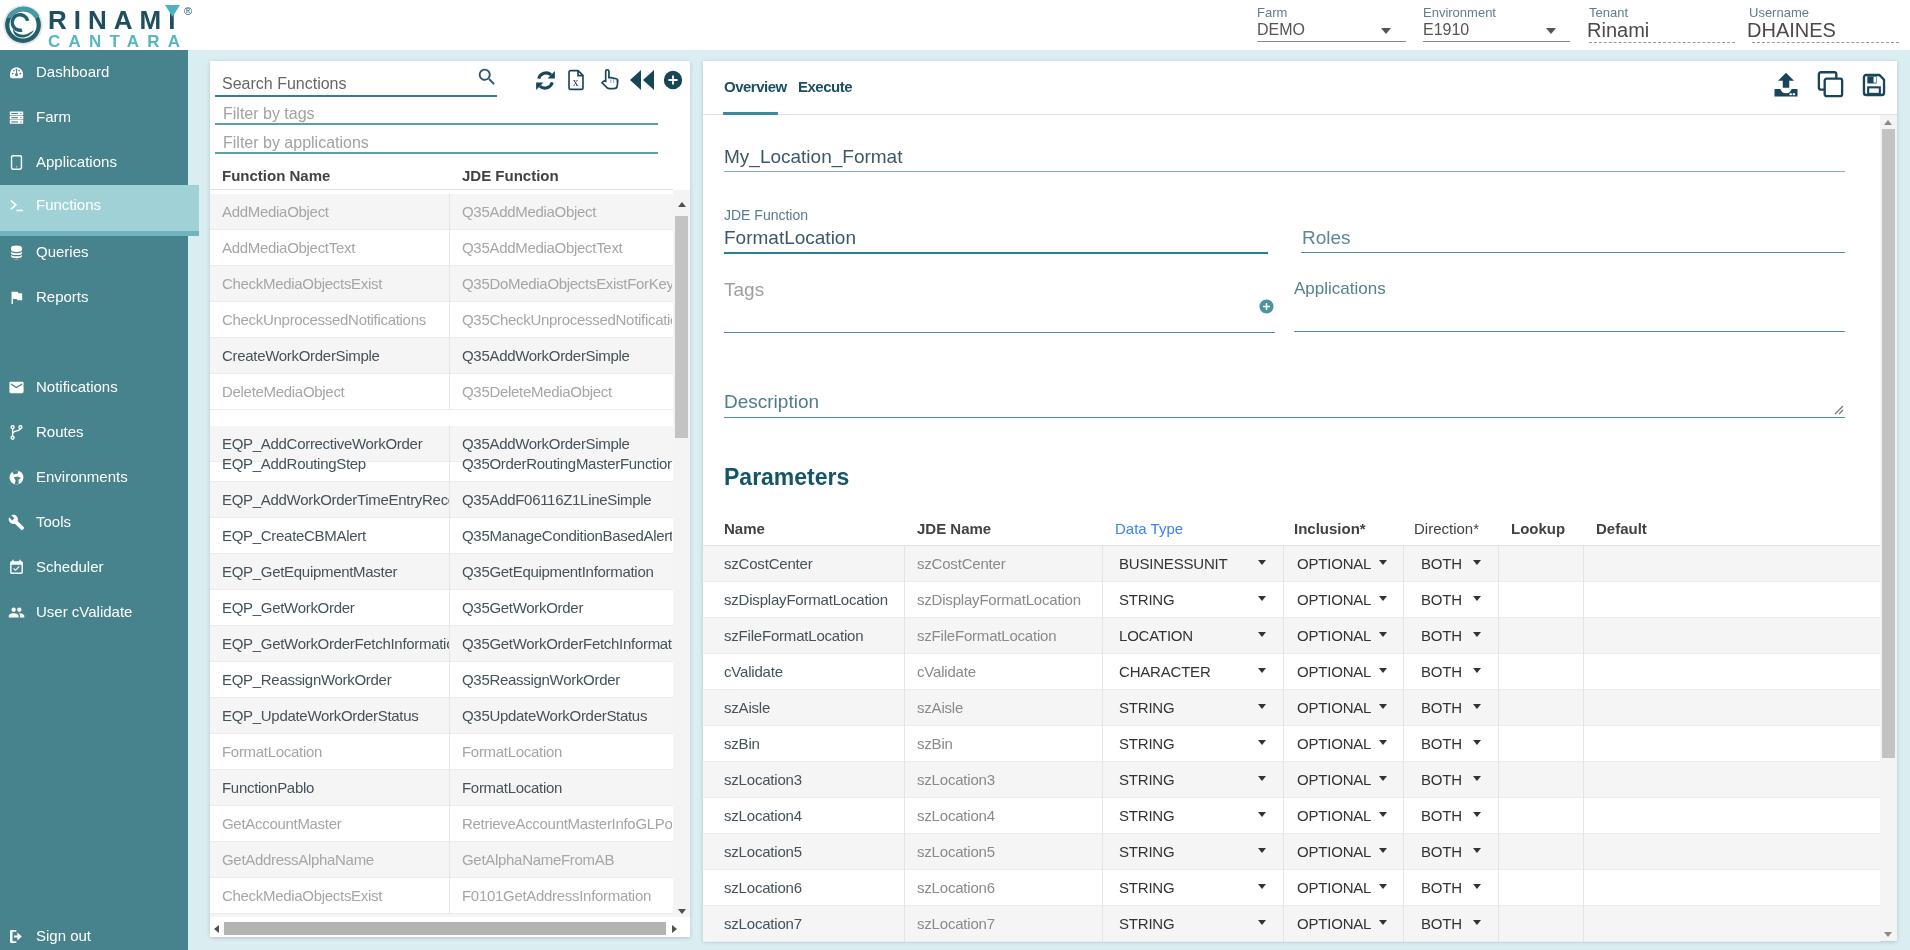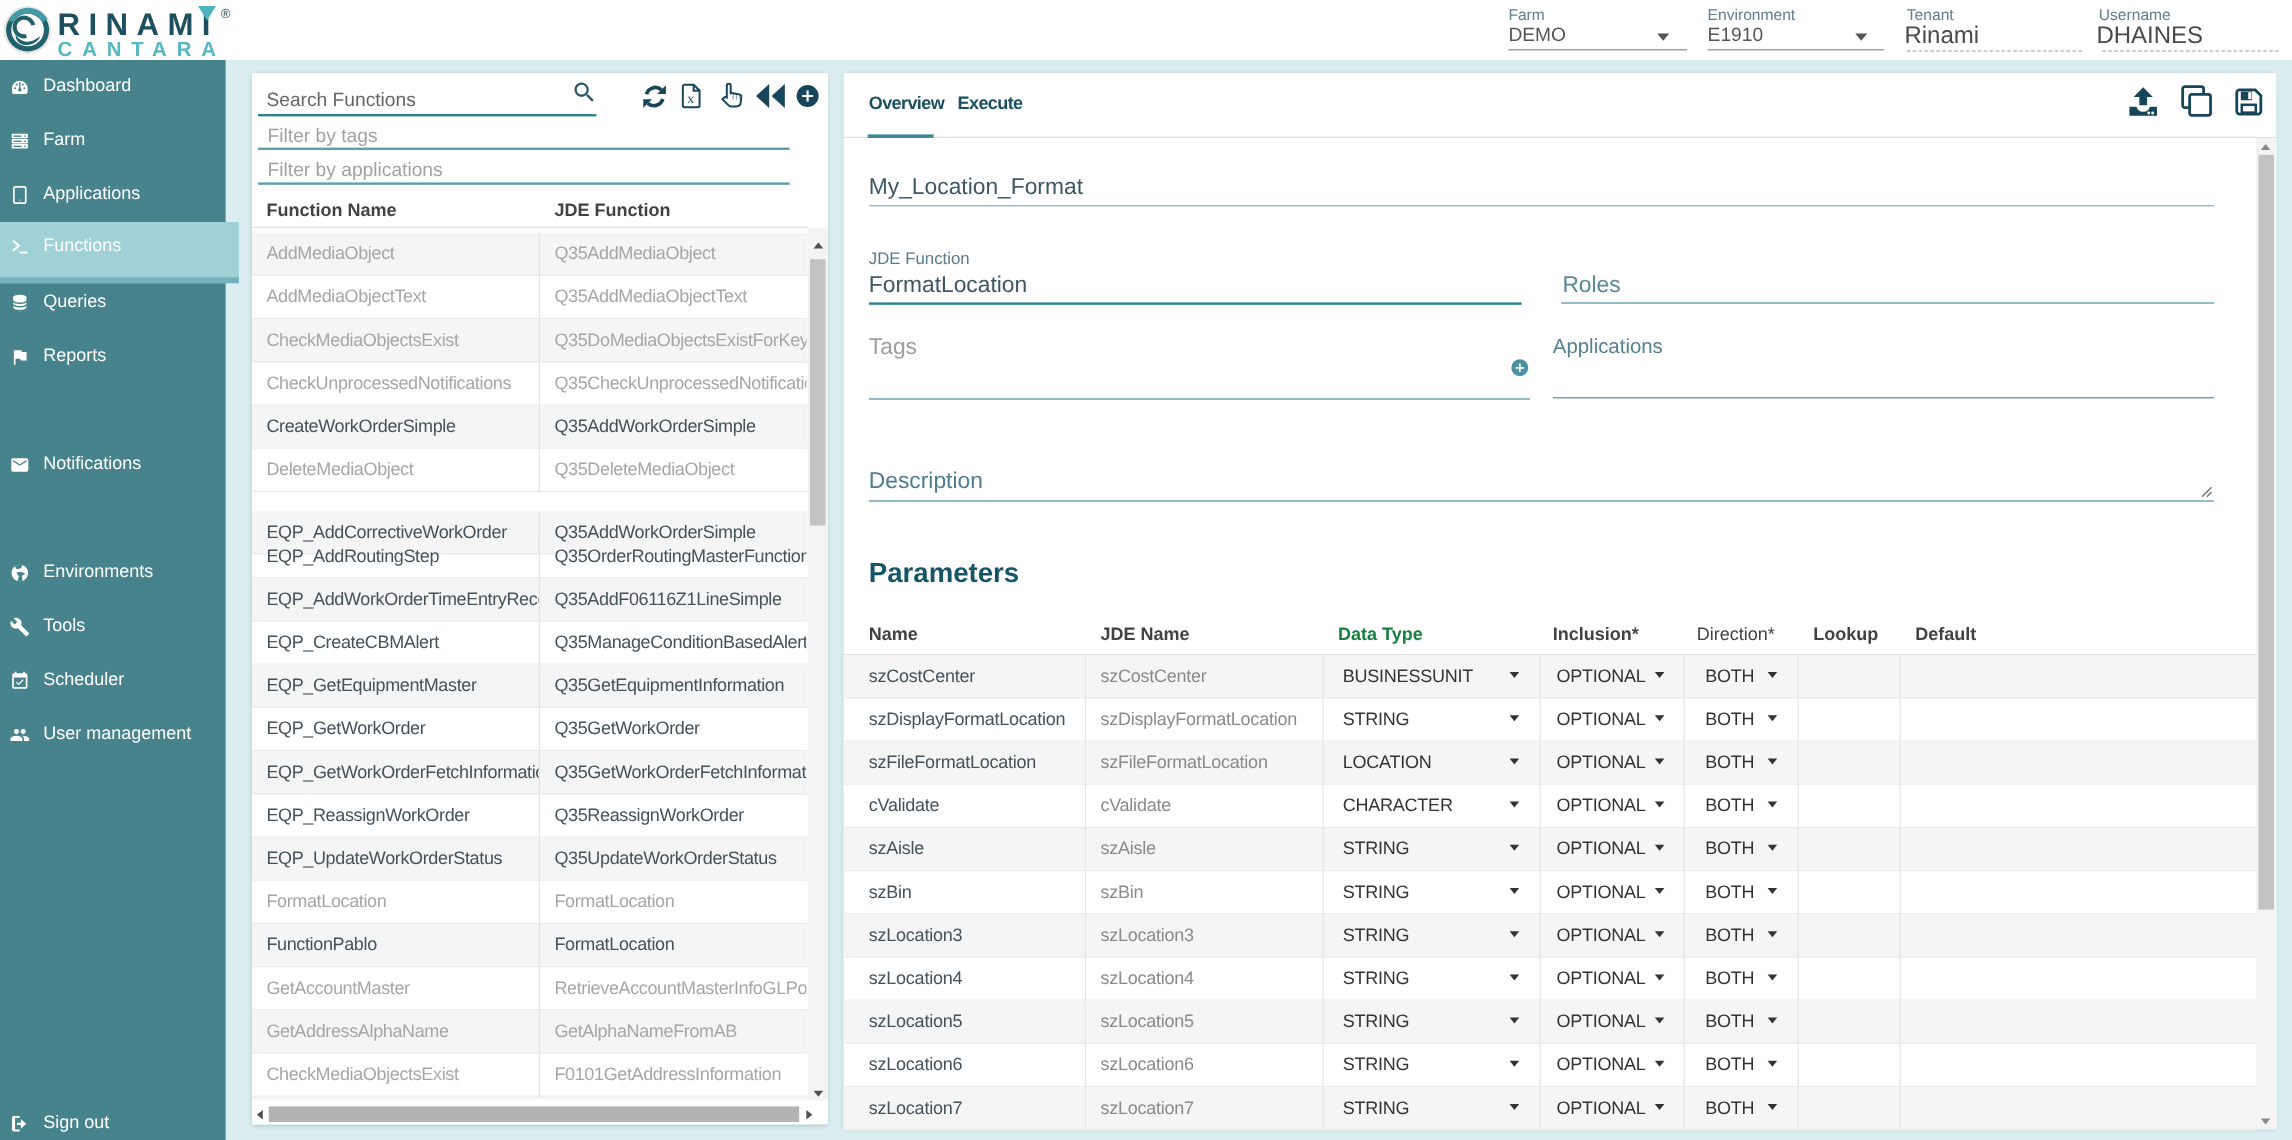--- a/index.html
+++ b/index.html
@@ -143,20 +143,30 @@
         <path d="M14.4 6L14 4H5v17h2v-7h5.6l.4 2h7V6z"></path>
       </svg>
       <span class="txt">Reports</span>
     </div>
   <div class="nav" style="top:315px">
       <svg class="ic" viewBox="0 0 24 24" fill="#fff">
         <path d="M20 4H4c-1.1 0-1.99.9-1.99 2L2 18c0 1.1.9 2 2 2h16c1.1 0 2-.9 2-2V6c0-1.1-.9-2-2-2zm0 4l-8 5-8-5V6l8 5 8-5v2z"></path>
       </svg>
       <span class="txt">Notifications</span>
     </div>
+  <div class="nav" style="top:360px">
+      <svg class="ic" viewBox="0 0 24 24" fill="none" stroke="#fff" stroke-width="1.9">
+        <circle cx="6.5" cy="4.6" r="2.1"></circle>
+        <circle cx="17.5" cy="4.6" r="2.1"></circle>
+        <circle cx="6.5" cy="19.4" r="2.1"></circle>
+        <path d="M6.5 6.7v10.6"></path>
+        <path d="M6.5 13.5c0-4.5 11-3 11-6.8"></path>
+      </svg>
+      <span class="txt">Routes</span>
+    </div>
   <div class="nav" style="top:405px">
       <svg class="ic" viewBox="0 0 24 24">
         <circle cx="12" cy="12" r="9.8" fill="#fff"></circle>
         <path d="M12 2.2a9.8 9.8 0 0 0-6 2l2.5 3.4 5-1.2 1.4-3.7A9.8 9.8 0 0 0 12 2.2z" fill="#47838d"></path>
         <path d="M13.5 10.5l-5.5 1 2.8 4.6-1.4 5.3a9.8 9.8 0 0 0 5.8-.6l-.5-5.6 3.8-2.4z" fill="#47838d"></path>
       </svg>
       <span class="txt">Environments</span>
     </div>
   <div class="nav" style="top:450px">
       <svg class="ic" viewBox="0 0 24 24" fill="#fff">
@@ -167,21 +177,21 @@
   <div class="nav" style="top:495px">
       <svg class="ic" viewBox="0 0 24 24" fill="#fff">
         <path d="M16.53 11.06L15.47 10l-4.88 4.88-2.12-2.12-1.06 1.06L10.59 17l5.94-5.94zM19 3h-1V1h-2v2H8V1H6v2H5c-1.11 0-1.99.9-1.99 2L3 19c0 1.1.89 2 2 2h14c1.1 0 2-.9 2-2V5c0-1.1-.9-2-2-2zm0 16H5V8h14v11z"></path>
       </svg>
       <span class="txt">Scheduler</span>
     </div>
   <div class="nav" style="top:540px">
       <svg class="ic" viewBox="0 0 24 24" fill="#fff">
         <path d="M16 11c1.66 0 2.99-1.34 2.99-3S17.66 5 16 5c-1.66 0-3 1.34-3 3s1.34 3 3 3zm-8 0c1.66 0 2.99-1.34 2.99-3S9.66 5 8 5C6.34 5 5 6.34 5 8s1.34 3 3 3zm0 2c-2.33 0-7 1.17-7 3.5V19h14v-2.5c0-2.33-4.67-3.5-7-3.5zm8 0c-.29 0-.62.02-.97.05 1.16.84 1.97 1.97 1.97 3.45V19h6v-2.5c0-2.33-4.67-3.5-7-3.5z"></path>
       </svg>
-      <span class="txt">User management</span>
+      <span class="txt">User cValidate</span>
     </div>
   <div class="nav" style="top:864px">
       <svg class="ic" viewBox="0 0 24 24" fill="#fff">
         <path d="M4.6 2.8h7.2v2.4H6.4v13.6h5.4V21H4.6a1.7 1.7 0 0 1-1.7-1.7V4.5a1.7 1.7 0 0 1 1.7-1.7z"></path>
         <polygon points="13.2,6.3 19.6,12 13.2,17.7 13.2,13.3 8.6,13.3 8.6,10.7 13.2,10.7"></polygon>
       </svg>
       <span class="txt">Sign out</span>
     </div>
 </div>
 <div id="midpanel">
@@ -372,21 +382,21 @@
   <div class="abs" style="left:591px;top:270px;width:551px;border-bottom:1px solid #4b8fa0"></div>
   <div class="abs" style="left:21px;top:330px;font-size:19px;color:#4e7d8e">Description</div>
   <div class="abs" style="left:21px;top:356px;width:1121px;border-bottom:1px solid #4b8fa0"></div>
   <svg class="abs" style="left:1131px;top:344px" width="10" height="10">
       <path d="M9 1L1 9M9 5L5 9" stroke="#777" stroke-width="1.2" fill="none"></path>
     </svg>
   <div class="abs" style="left:21px;top:403px;font-size:23px;font-weight:bold;color:#15556a">Parameters</div>
 
   <div class="abs" style="top:459px;left:21px;font-size:15px;font-weight:bold;color:#424242">Name</div>
   <div class="abs" style="top:459px;left:214px;font-size:15px;font-weight:bold;color:#424242">JDE Name</div>
-  <div class="abs" style="top:459px;left:412px;font-size:15px;font-weight:bold;color:#15803d">Data Type</div>
+  <div class="abs" style="top:459px;left:412px;font-size:15px;font-weight:normal;color:#3b82f6">Data Type</div>
   <div class="abs" style="top:459px;left:591px;font-size:15px;font-weight:bold;color:#424242">Inclusion*</div>
   <div class="abs" style="top:459px;left:711px;font-size:15px;font-weight:normal;color:#424242">Direction*</div>
   <div class="abs" style="top:459px;left:808px;font-size:15px;font-weight:bold;color:#424242">Lookup</div>
   <div class="abs" style="top:459px;left:893px;font-size:15px;font-weight:bold;color:#424242">Default</div>
   <div class="abs" style="left:0;top:484px;width:1177px;border-bottom:1px solid #e0e0e0"></div>
   <div id="prows" class="abs" style="left:0;top:485px;width:1177px">
   <div class="prow g" style="top:0px">
     <span class="pc" style="left:21px;color:#44525a">szCostCenter</span>
     <span class="pc" style="left:214px;color:#8a8a8a">szCostCenter</span>
     <span class="pc" style="left:416px;color:#333">BUSINESSUNIT</span>

